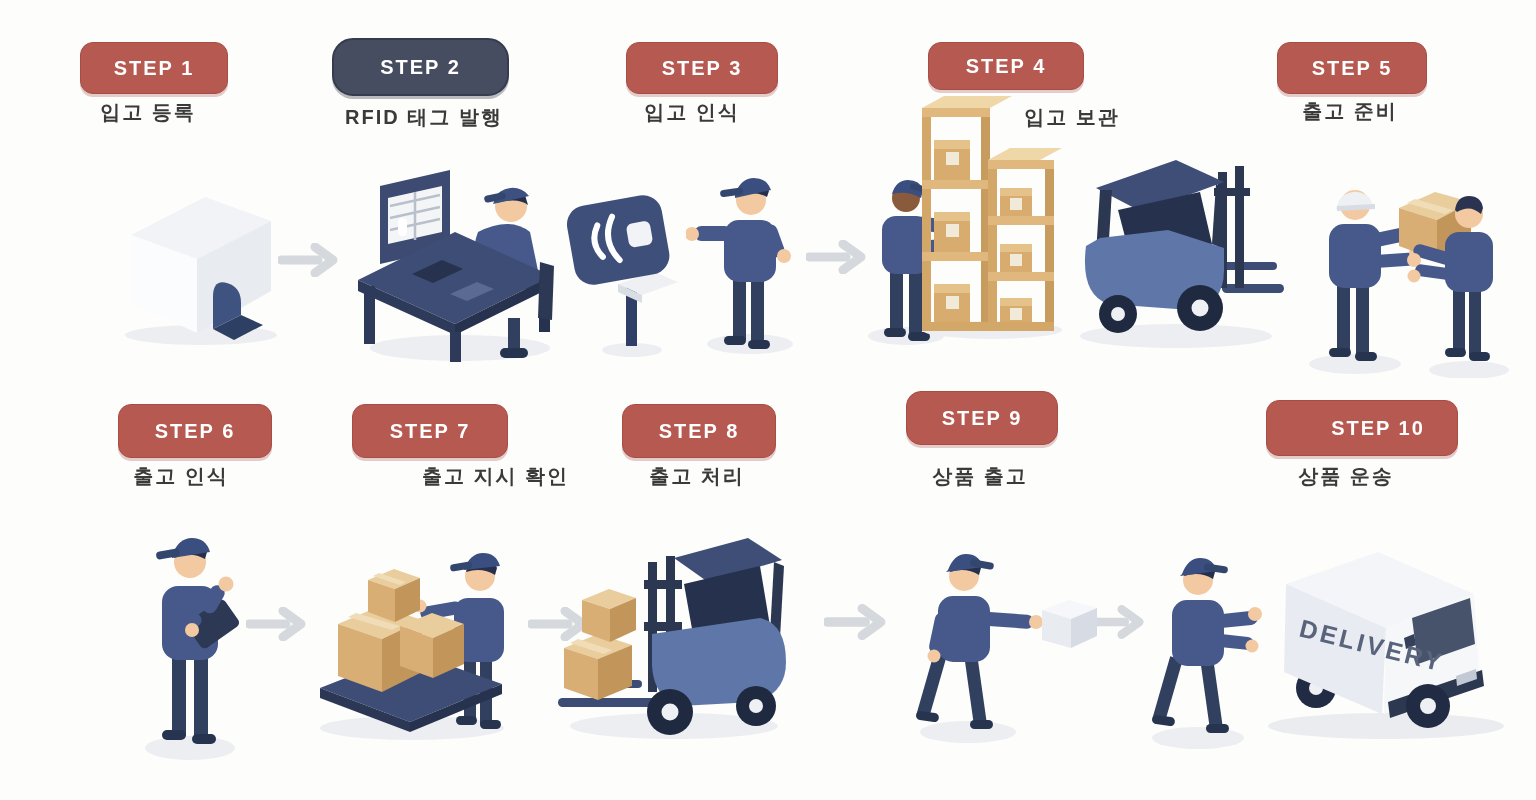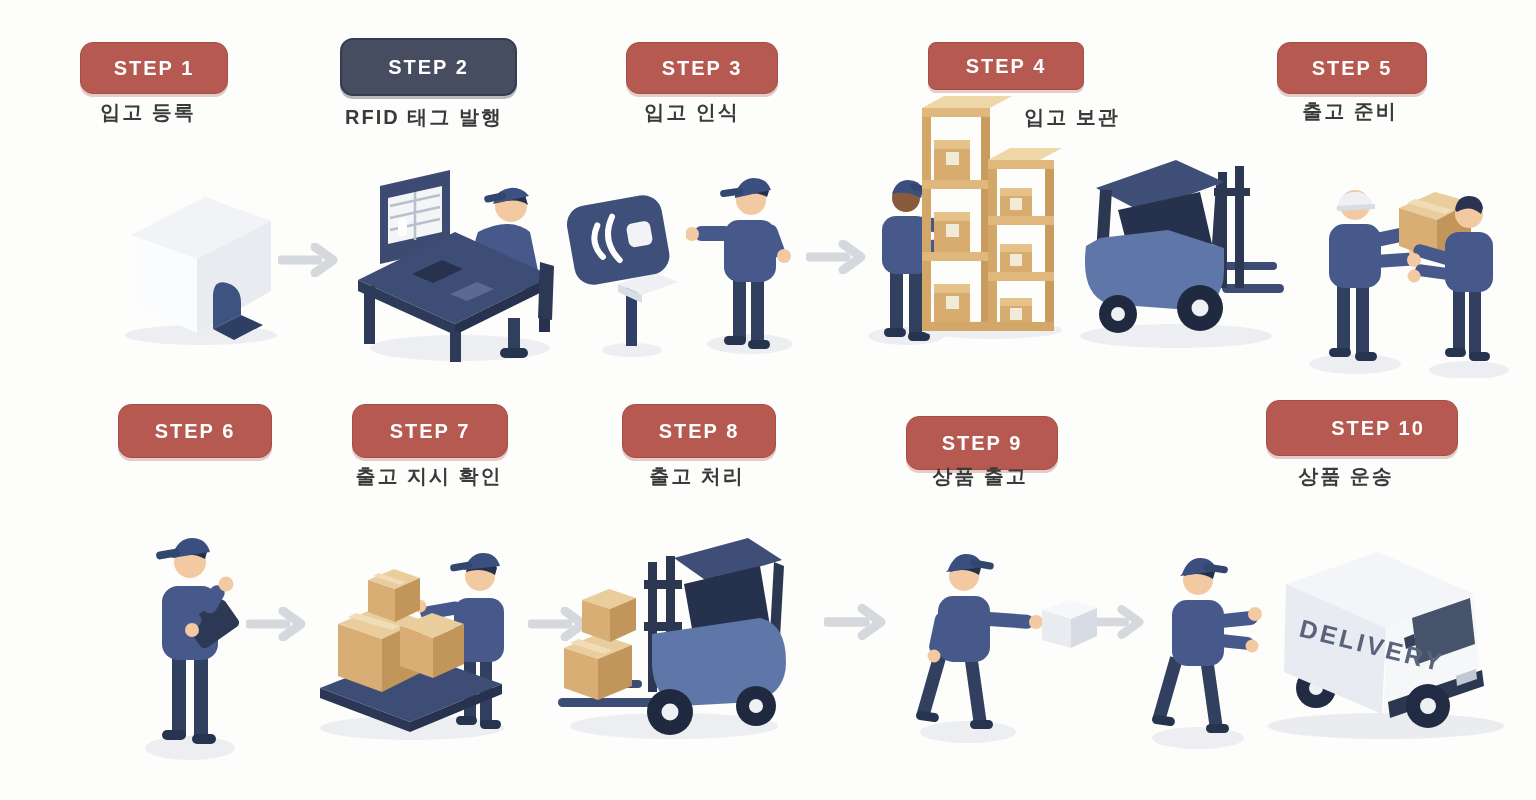--- a/index.html
+++ b/index.html
@@ -13,38 +13,39 @@
            font-weight:bold;font-size:20px;letter-spacing:2px;}
   .art{position:absolute;}
   svg text{font-family:"Liberation Sans","DejaVu Sans",sans-serif;}
 </style>
 </head>
 <body>
 
 <div class="stage">
 
   <div class="badge badge-red" style="left:80px;top:42px;width:146px;height:50px;">STEP 1</div>
-  <div class="badge badge-dark" style="left:340px;top:38px;width:173px;height:54px;">STEP 2</div>
+  <div class="badge badge-dark" style="left:332px;top:38px;width:173px;height:54px;border-radius:21px;">STEP 2</div>
   <div class="badge badge-red" style="left:626px;top:42px;width:150px;height:50px;">STEP 3</div>
-  <div class="badge badge-red" style="left:928px;top:42px;width:154px;height:46px;border-radius:8px;">STEP 4</div>
+  <div class="badge badge-red" style="left:928px;top:42px;width:154px;height:46px;">STEP 4</div>
   <div class="badge badge-red" style="left:1277px;top:42px;width:148px;height:50px;">STEP 5</div>
 
   <div class="caption" style="left:8px;top:99px;">입고 등록</div>
   <div class="caption" style="left:284px;top:104px;">RFID 태그 발행</div>
   <div class="caption" style="left:552px;top:99px;">입고 인식</div>
   <div class="caption" style="left:932px;top:104px;">입고 보관</div>
   <div class="caption" style="left:1210px;top:98px;">출고 준비</div>
 
   <div class="badge badge-red" style="left:106px;top:404px;width:152px;height:52px;margin-left:12px;">STEP 6</div>
   <div class="badge badge-red" style="left:352px;top:404px;width:154px;height:52px;">STEP 7</div>
   <div class="badge badge-red" style="left:622px;top:404px;width:152px;height:52px;">STEP 8</div>
-  <div class="badge badge-red" style="left:906px;top:416px;width:150px;height:52px;">STEP 9</div>
+  <div class="badge badge-red" style="left:906px;top:391px;width:150px;height:52px;border-radius:15px;">STEP 9</div>
   <div class="badge badge-red" style="left:1266px;top:400px;width:158px;height:54px;padding-left:32px;">STEP 10</div>
 
-  <div class="caption" style="left:289px;top:463px;">출고 지시 확인</div>
+  <div class="caption" style="left:41px;top:463px;">출고 인식</div>
+  <div class="caption" style="left:289px;top:463px;text-align:right;">출고 지시 확인</div>
   <div class="caption" style="left:557px;top:463px;">출고 처리</div>
   <div class="caption" style="left:840px;top:463px;">상품 출고</div>
   <div class="caption" style="left:1206px;top:463px;">상품 운송</div>
 
   <svg class="art" style="left:278px;top:243px;" width="62" height="34" viewBox="0 0 62 34">
       <path d="M3,17 L40,17" stroke="#d5d8dc" stroke-width="9" stroke-linecap="round" fill="none"></path>
       <path d="M37,4 L55,17 L37,30" stroke="#d5d8dc" stroke-width="9" stroke-linecap="round" stroke-linejoin="round" fill="none"></path>
     </svg>
   <svg class="art" style="left:806px;top:240px;" width="62" height="34" viewBox="0 0 62 34">
       <path d="M3,17 L40,17" stroke="#d5d8dc" stroke-width="9" stroke-linecap="round" fill="none"></path>

